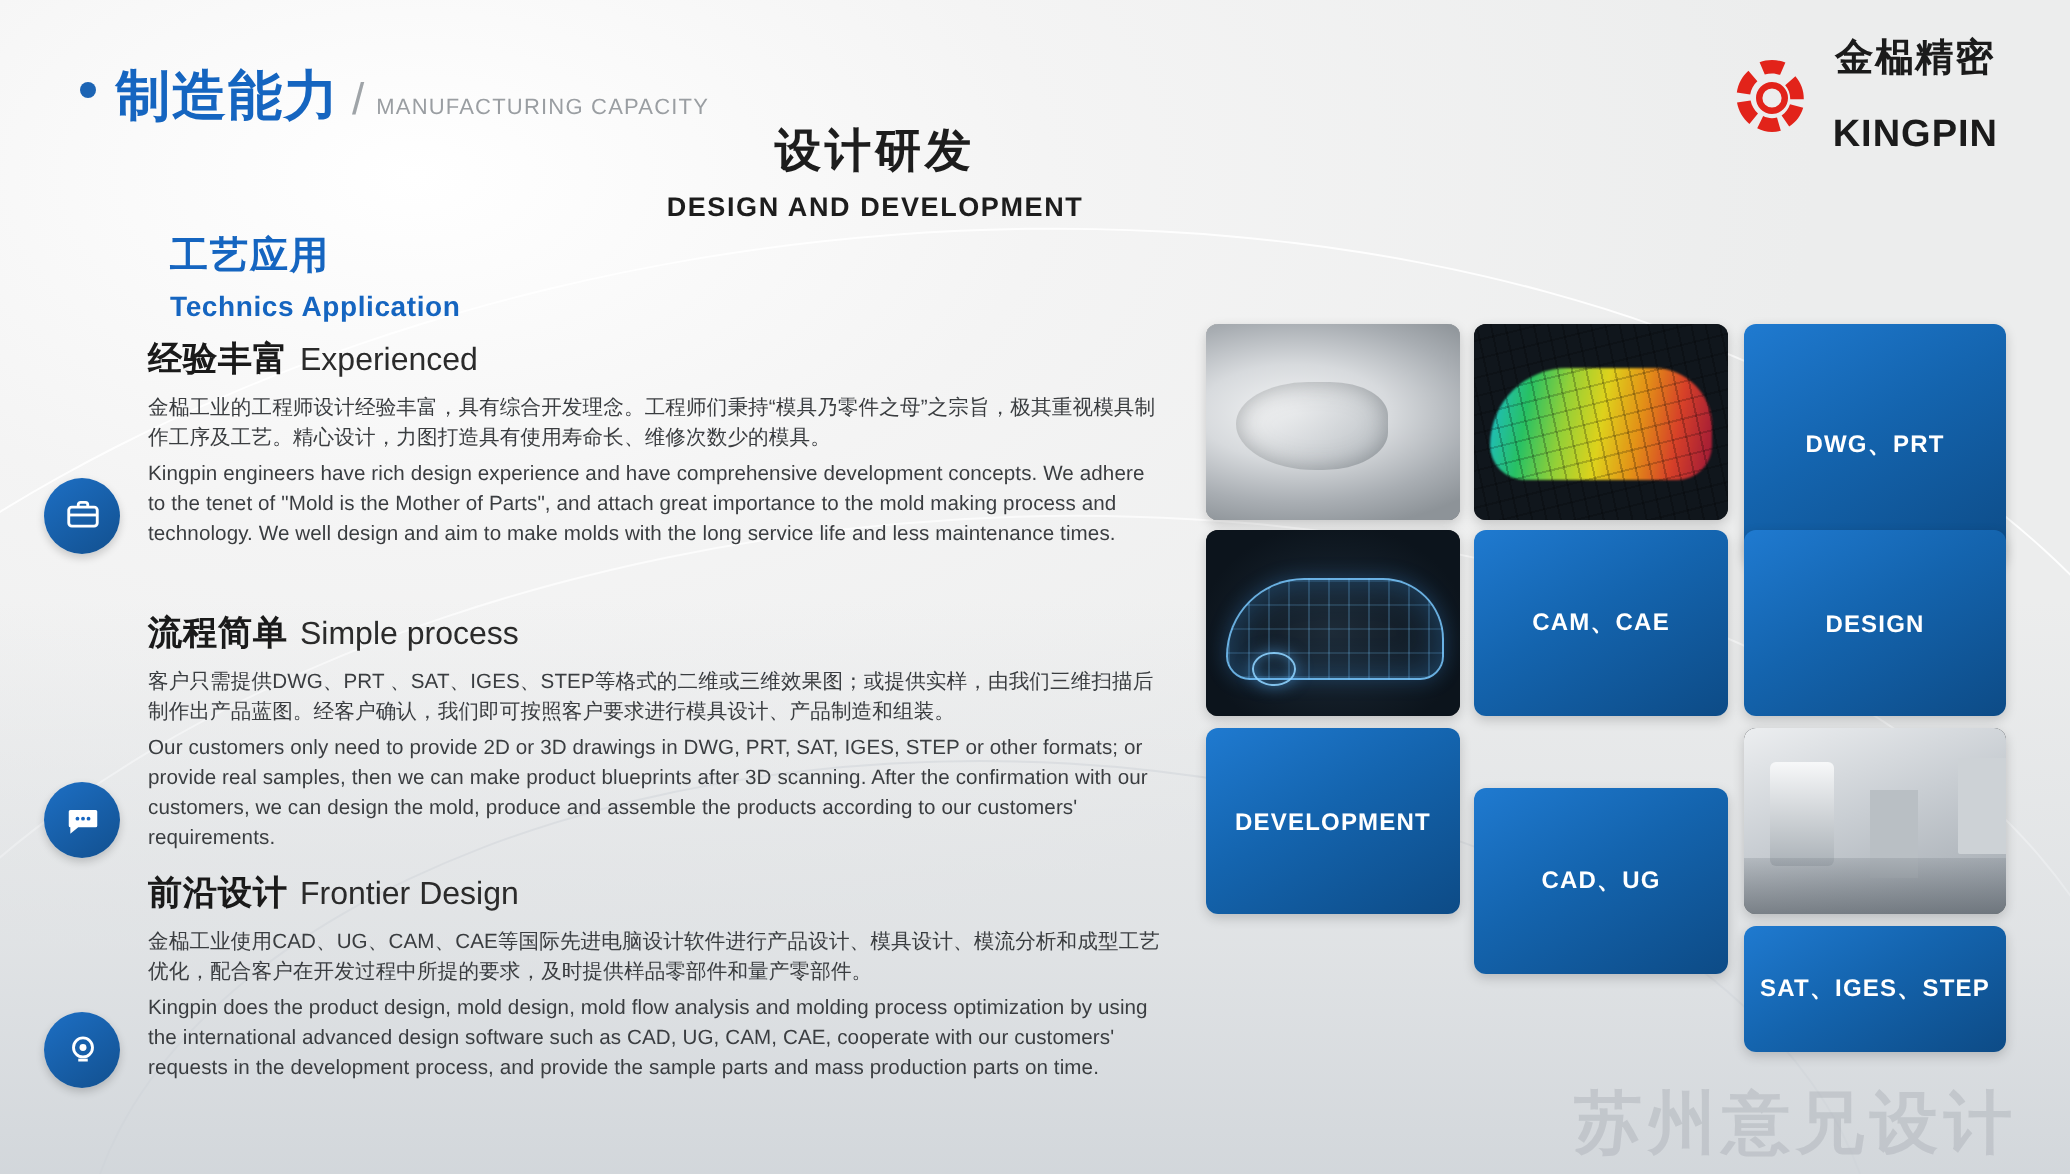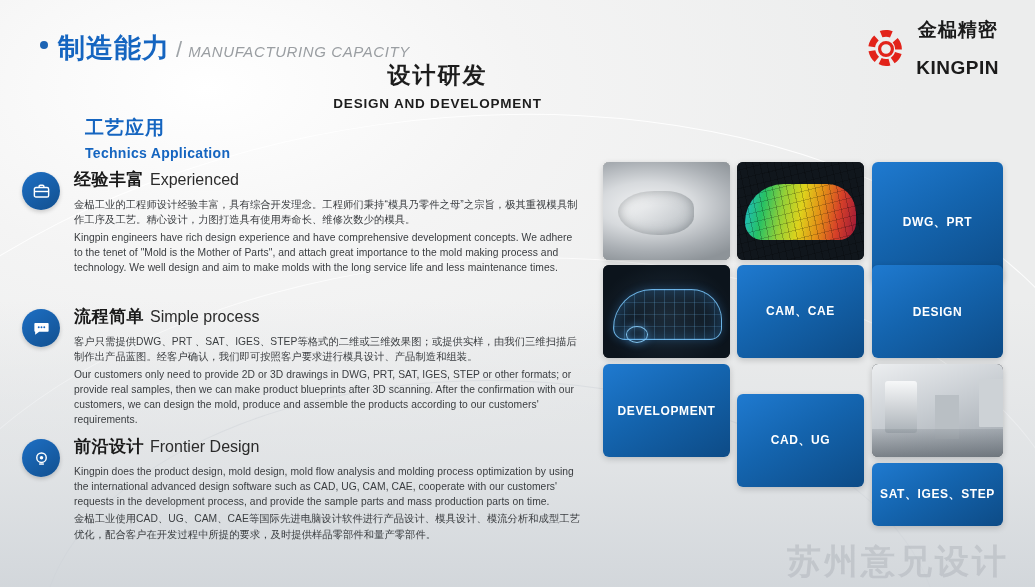--- a/index.html
+++ b/index.html
@@ -31,38 +31,38 @@
     position:absolute; left:0; top:300px; width:1035px; height:287px;
     background:linear-gradient(180deg, rgba(225,228,230,0) 0%, rgba(214,218,222,0.55) 60%, rgba(206,211,216,0.85) 100%);
     pointer-events:none;
   }
 
   
   .hdr-left { position:absolute; left:40px; top:30px; display:flex; align-items:baseline; }
   .bullet-dot { width:8px; height:8px; border-radius:50%; background:#1c64b4; margin-right:10px; position:relative; top:-8px; }
   .hdr-cn { font-size:27px; font-weight:bold; color:#1565c0; letter-spacing:1px; }
   .hdr-slash { font-size:22px; color:#9fa4a8; margin:0 6px; font-weight:300; }
-  .hdr-en { font-size:15px; color:#9a9ea2; letter-spacing:0.6px;font-style:italic; }
+  .hdr-en { font-size:11px; color:#9a9ea2; letter-spacing:0.6px; }
 
   .hdr-center { position:absolute; left:0; top:60px; width:875px; text-align:center; }
   .title-cn { font-size:23px; font-weight:bold; color:#1d1d1d; letter-spacing:2px; }
   .title-en { font-size:13.5px; font-weight:bold; color:#1d1d1d; letter-spacing:0.8px; margin-top:5px; }
 
   .logo { position:absolute; right:36px; top:20px; display:flex; align-items:center; }
   .logo-mark { width:42px; height:42px; position:relative; margin-right:9px; }
   .logo-text { line-height:1.05; }
   .logo-cn { font-size:19px; font-weight:bold; color:#1b1b1b; letter-spacing:1px;text-align:center; }
   .logo-en { font-size:19px; font-weight:bold; color:#1b1b1b; letter-spacing:0.5px; margin-top:18px; }
 
   
   .sect-title { position:absolute; left:85px; top:115px; }
   .sect-cn { font-size:19px; font-weight:bold; color:#1565c0; letter-spacing:1px; }
   .sect-en { font-size:14px; font-weight:bold; color:#1565c0; letter-spacing:0.3px; margin-top:4px; }
 
-  .feat { position:absolute; left:22px; width:560px; display:flex; }
+  .feat { position:absolute; left:22px; width:560px; display:flex;align-items:flex-end; }
   .feat-1 { top:168px; }
   .feat-2 { top:305px; }
   .feat-3 { top:435px; }
   .feat-ico {
     width:38px; height:38px; border-radius:50%;
     background:linear-gradient(145deg,#1d6fc4,#12508f);
     flex:0 0 38px; margin-right:14px; margin-top:4px;
     display:flex; align-items:center; justify-content:center;
     box-shadow:0 2px 4px rgba(0,0,0,0.18);
   }
@@ -246,22 +246,22 @@
       <svg width="19" height="19" viewBox="0 0 24 24" fill="none" stroke="#ffffff" stroke-width="1.8">
         <circle cx="12" cy="11" r="6"></circle>
         <circle cx="12" cy="11" r="2.2" fill="#ffffff" stroke="none"></circle>
         <path d="M9 19h6"></path>
       </svg>
     </div>
     <div class="feat-body">
       <div class="feat-head">
         <span class="feat-cn">前沿设计</span><span class="feat-en">Frontier Design</span>
       </div>
+      <p class="feat-p cn">金榀工业使用CAD、UG、CAM、CAE等国际先进电脑设计软件进行产品设计、模具设计、模流分析和成型工艺优化，配合客户在开发过程中所提的要求，及时提供样品零部件和量产零部件。</p>
       <p class="feat-p">Kingpin does the product design, mold design, mold flow analysis and molding process optimization by using the international advanced design software such as CAD, UG, CAM, CAE, cooperate with our customers'  requests in the development process, and provide the sample parts and mass production parts on time.</p>
-      <p class="feat-p cn">金榀工业使用CAD、UG、CAM、CAE等国际先进电脑设计软件进行产品设计、模具设计、模流分析和成型工艺优化，配合客户在开发过程中所提的要求，及时提供样品零部件和量产零部件。</p>
     </div>
   </div>
 
   <div class="collage">
 
     <div class="cell photo" style="left:0px; top:0px; width:127px; height:98px;">
       <div class="ph-mold"></div>
     </div>
 
     <div class="cell photo" style="left:134px; top:0px; width:127px; height:98px;">

